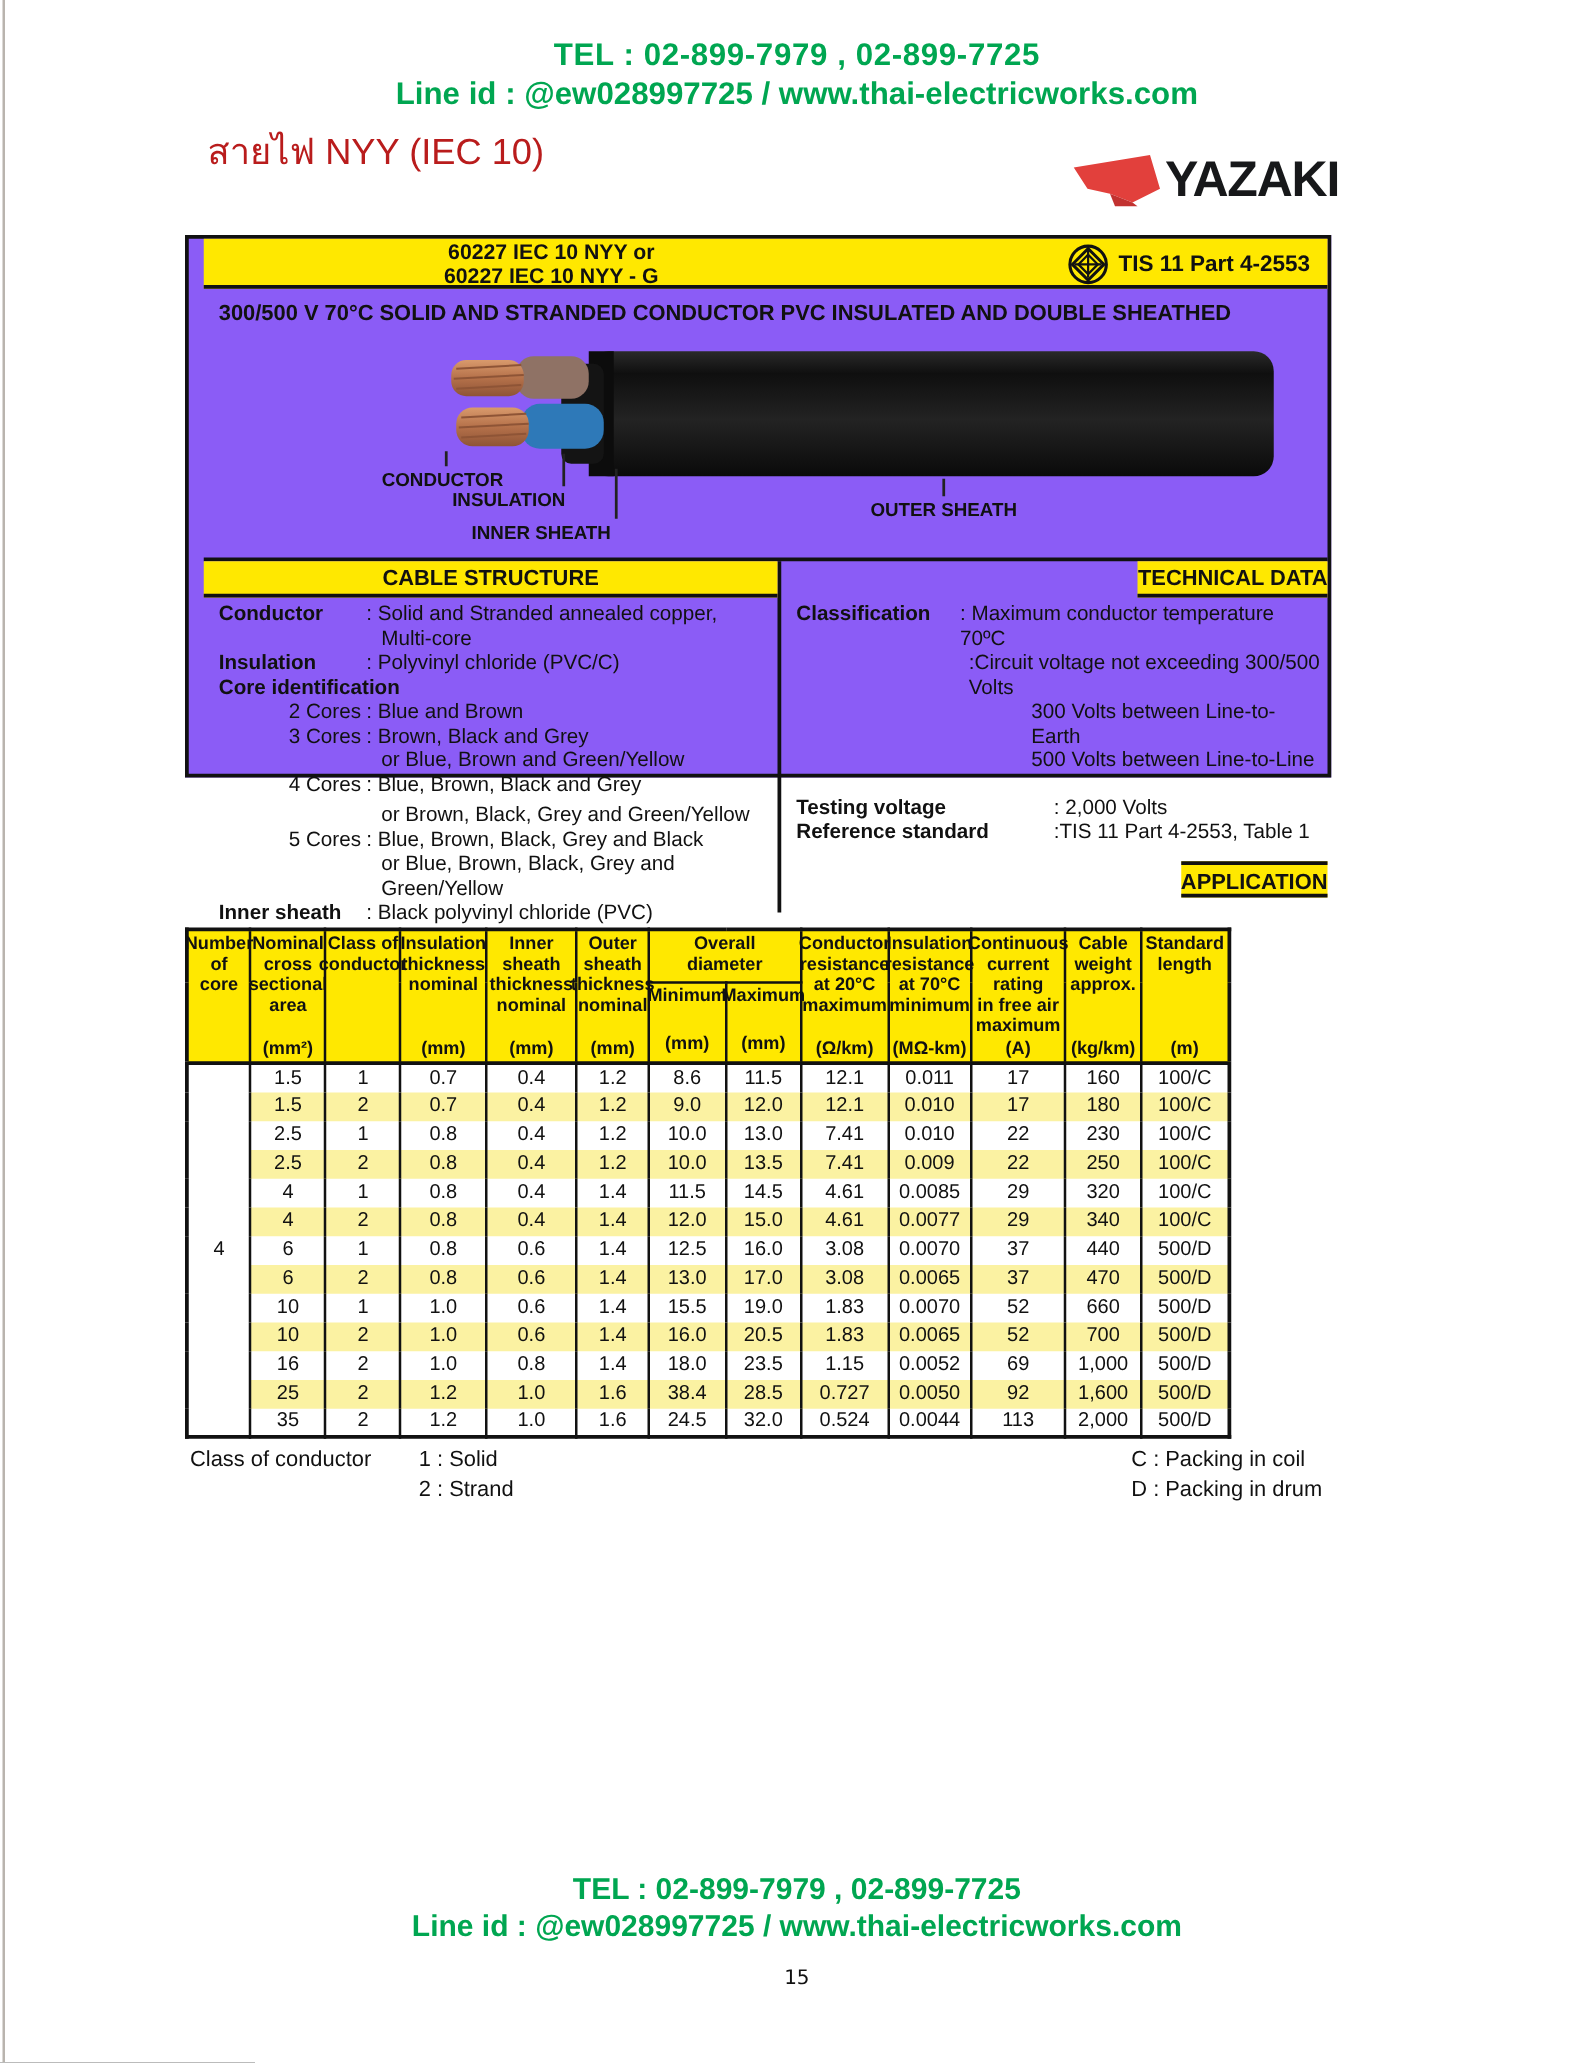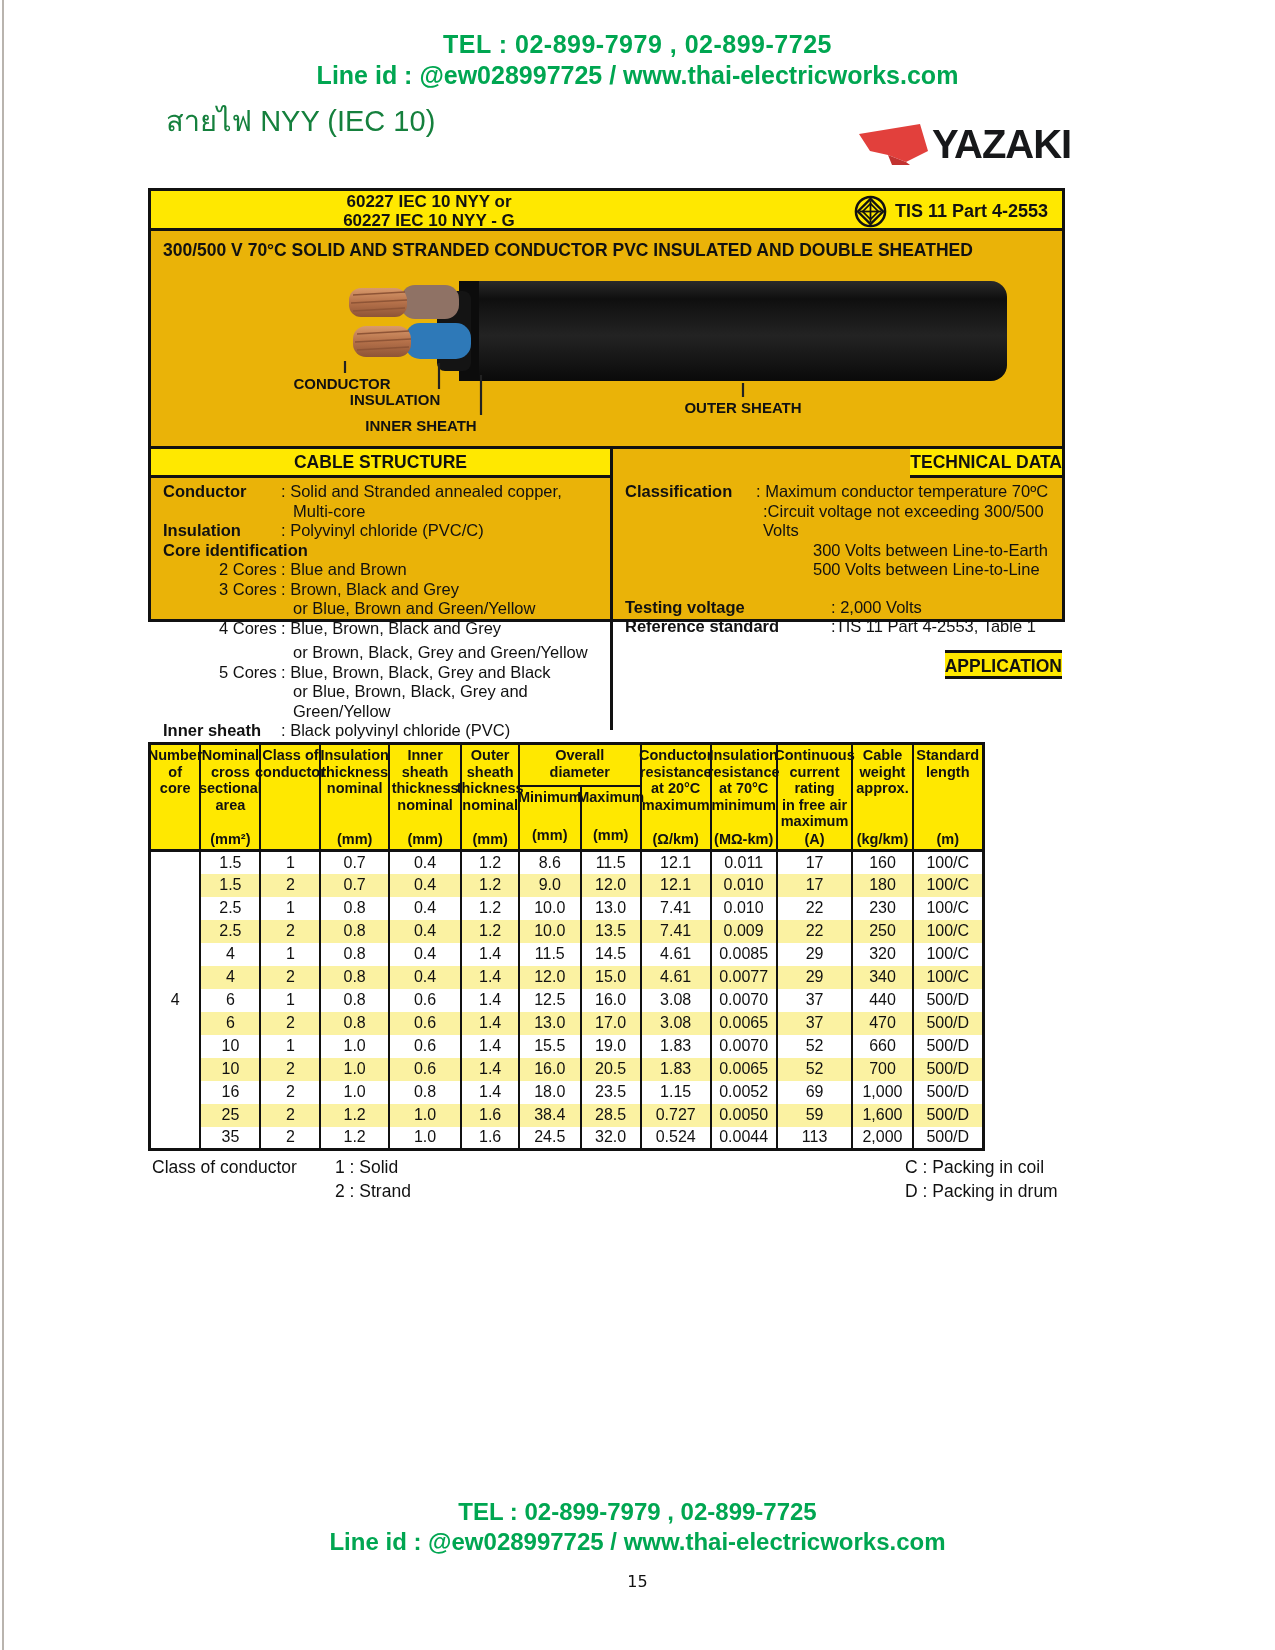--- a/index.html
+++ b/index.html
@@ -9,27 +9,27 @@
   html,body{background:#888;}
   .page{
     position:relative;width:1275px;height:1650px;background:#fff;margin:0 auto;
     font-family:"Liberation Sans", sans-serif;color:#111;overflow:hidden;
   }
   .scan-line{position:absolute;left:2px;top:0;width:2px;height:1650px;background:#b9b4ae;}
   
   .hdr{position:absolute;left:0;width:100%;text-align:center;color:var(--green);font-weight:bold;}
   .hdr.tel{top:30px;font-size:25px;letter-spacing:0.5px;}
   .hdr.line{top:61px;font-size:25px;}
-  .doc-title{position:absolute;left:166px;top:98px;font-size:29px;color:#15803d;}
+  .doc-title{position:absolute;left:166px;top:98px;font-size:29px;color:#b91c1c;}
   
   .yzk{position:absolute;left:858px;top:118px;width:220px;height:52px;display:flex;align-items:center;}
   .yzk-mark{width:74px;height:46px;flex:0 0 auto;}
   .yzk-word{font-size:40px;font-weight:bold;letter-spacing:-1px;color:#17181a;}
   
-  .main-box{position:absolute;left:148px;top:188px;width:917px;height:434px;border:3px solid var(--ink);background:#eab308;}
+  .main-box{position:absolute;left:148px;top:188px;width:917px;height:434px;border:3px solid var(--ink);background:#8b5cf6;padding-left:12px;}
   .band{position:relative;height:40px;background:var(--yellow);border-bottom:3px solid var(--ink);}
   .band-codes{position:absolute;left:118px;top:1px;width:320px;text-align:center;font-weight:bold;font-size:17px;line-height:19px;}
   .band-tis{position:absolute;right:14px;top:0;height:40px;display:flex;align-items:center;gap:8px;font-weight:bold;font-size:18px;}
   .tis-icon{width:33px;height:33px;}
   .desc{padding:9px 12px 0 12px;font-weight:bold;font-size:17.5px;height:34px;}
   
   .diagram{position:relative;height:181px;}
   
   .mid{display:flex;border-top:3px solid var(--ink);height:284px;}
   .colL{width:462px;border-right:3px solid var(--ink);}
@@ -533,21 +533,21 @@
           <tr class="stripe">
             <td>25</td>
             <td>2</td>
             <td>1.2</td>
             <td>1.0</td>
             <td>1.6</td>
             <td>38.4</td>
             <td>28.5</td>
             <td>0.727</td>
             <td>0.0050</td>
-            <td>59</td>
+            <td>92</td>
             <td>1,600</td>
             <td>500/D</td>
           </tr>
           <tr>
             <td>35</td>
             <td>2</td>
             <td>1.2</td>
             <td>1.0</td>
             <td>1.6</td>
             <td>24.5</td>

